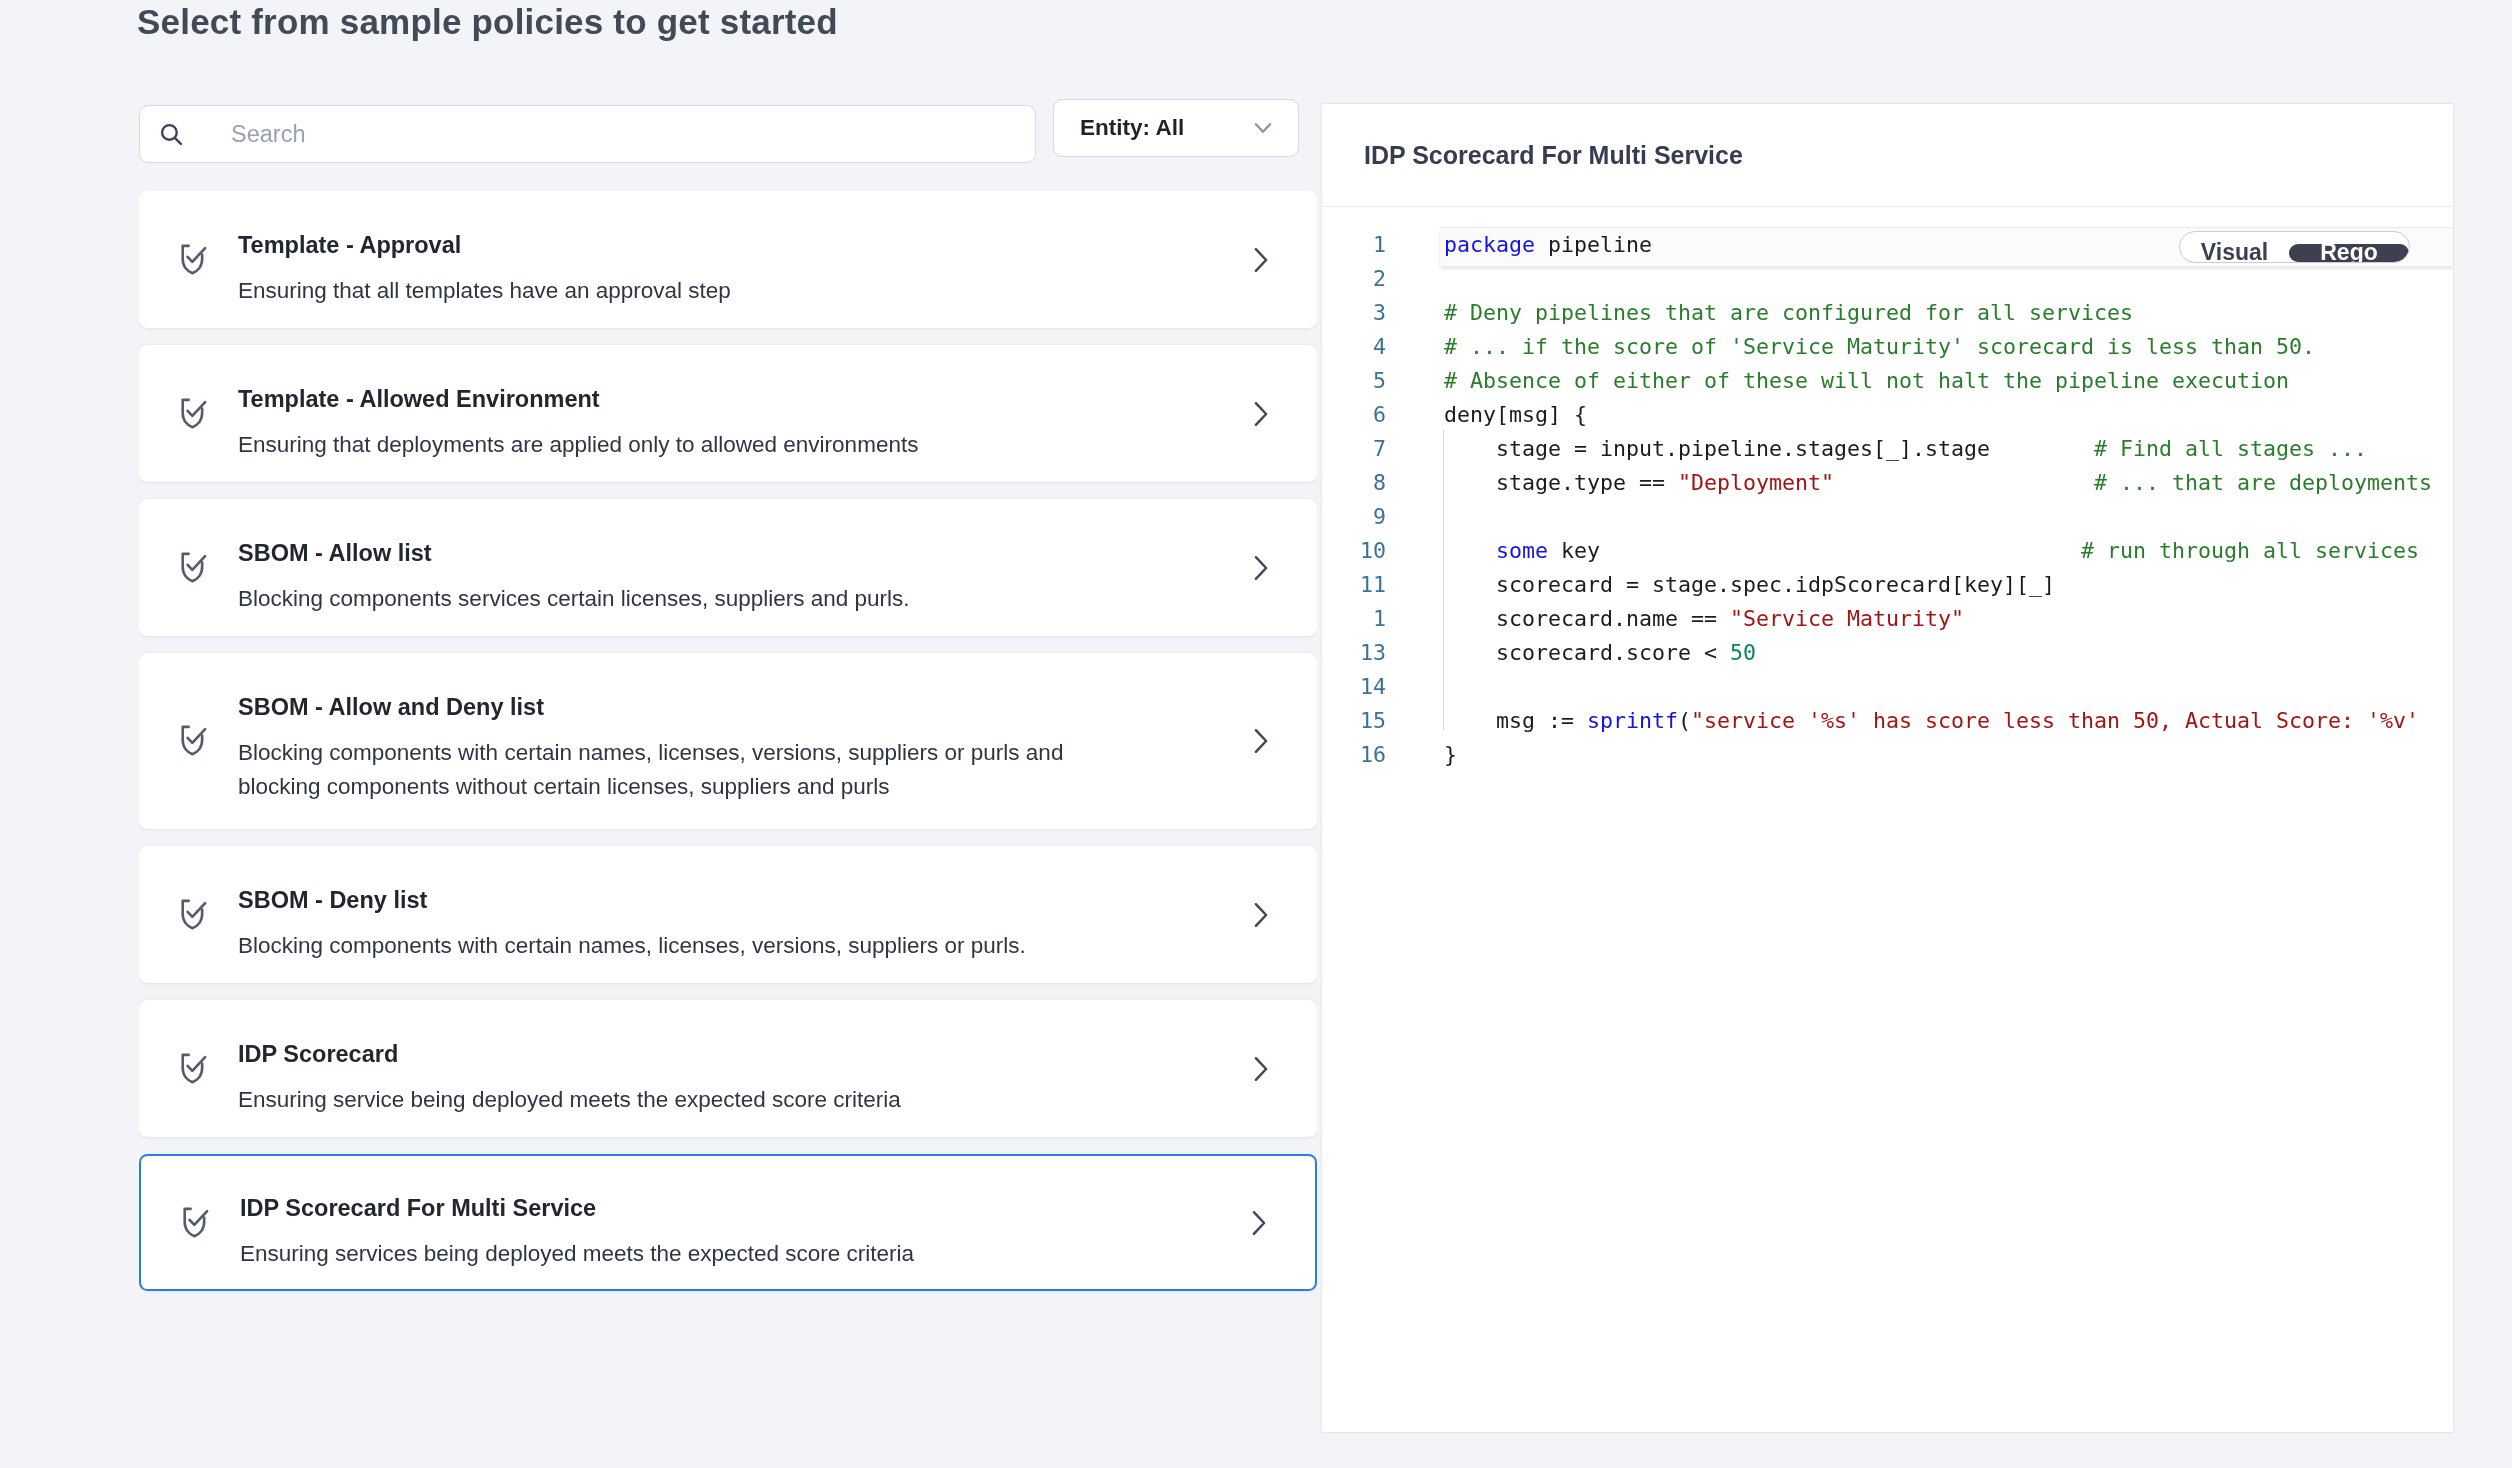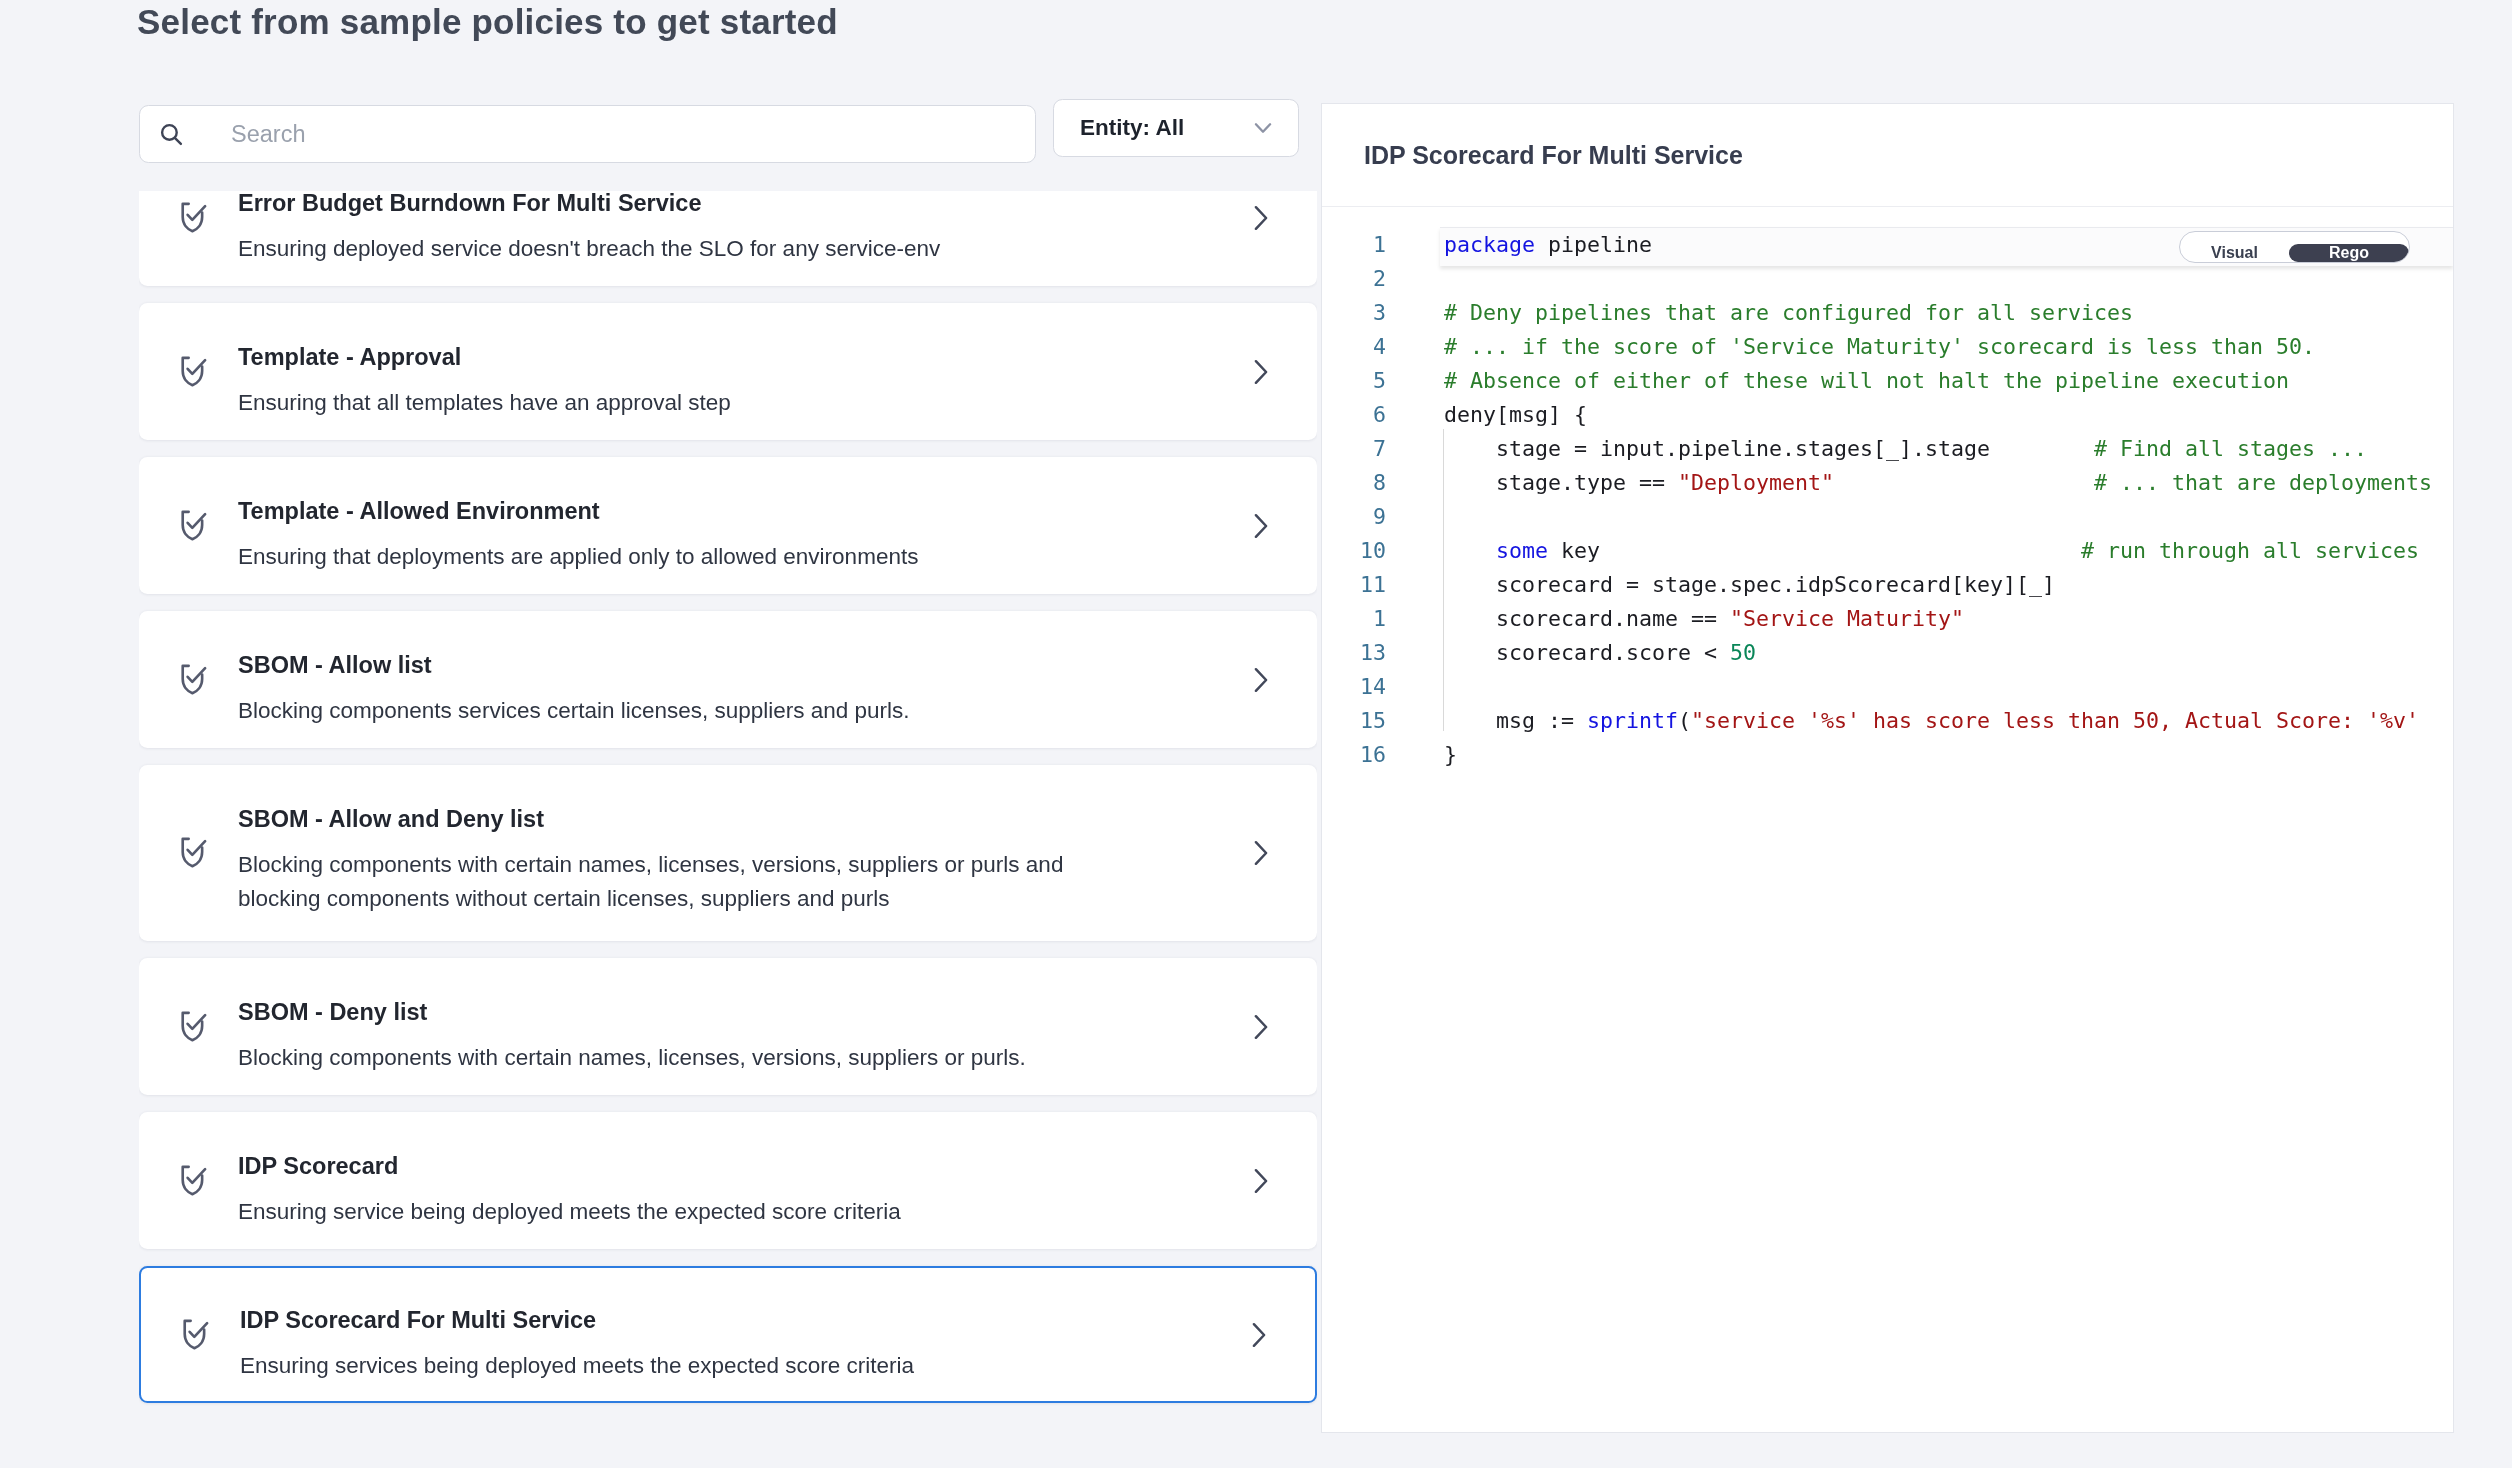--- a/index.html
+++ b/index.html
@@ -77,21 +77,21 @@
   .code-line .ln{flex:none;width:64px;text-align:right;color:var(--line-number);user-select:none}
   .code-line .lc{flex:1;margin-left:58px;color:var(--code-default);overflow:hidden}
   .tk-k{color:var(--code-keyword)} .tk-c{color:var(--code-comment)}
   .tk-s{color:var(--code-string)} .tk-n{color:var(--code-number)} .tk-p{color:var(--code-default)}
   
   .view-toggle{
     position:absolute;right:43px;top:23.5px;height:32px;display:flex;align-items:stretch;
     background:#fff;border:1.4px solid #c9cdd8;border-radius:17px;z-index:4;overflow:hidden;
   }
   .view-toggle .seg{
-    display:flex;align-items:center;justify-content:center;font-size:16px;font-weight:700;
+    display:flex;align-items:center;justify-content:center;font-size:23px;font-weight:700;
     color:#3a4050;cursor:pointer;font-family:"Liberation Sans",sans-serif;background:transparent;border:none;margin-top:12px;
   }
   .view-toggle .seg.visual{width:109px}
   .view-toggle .seg.rego{width:120px;background:var(--toggle-dark);color:#fff;border-radius:16px}
 </style>
 </head>
 <body>
 
 <h1 class="page-title">Select from sample policies to get started</h1>
 
@@ -104,33 +104,20 @@
 </div>
 
 <div class="entity-filter">
   <span class="label">Entity: All</span>
   <svg width="18" height="12.2" viewBox="0 0 14 9" fill="none" stroke="#8d93a5" stroke-width="1.8" stroke-linecap="round" stroke-linejoin="round">
     <path d="M1.5 1.5 L7 7.3 L12.5 1.5"></path>
   </svg>
 </div>
 
 <div class="policy-list">
-    <div class="card clipped">
-      <svg class="shield" width="32" height="38" viewBox="0 0 28 32" fill="none" stroke="#555a6d" stroke-width="2.3" stroke-linecap="round" stroke-linejoin="round">
-        <path d="M10.2 3.6 H5 V15.2 C5 21.8 9.2 26 13.5 27.6 C17.8 26 22 21.8 22 15.2 V11.2"></path>
-        <path d="M9.3 13.2 L13.4 17.6 L24.6 5.6"></path>
-      </svg>
-      <div class="card-text">
-        <div class="card-title">Error Budget Burndown For Multi Service</div>
-        <div class="card-desc">Ensuring deployed service doesn't breach the SLO for any service-env</div>
-      </div>
-      <svg class="chev" width="14" height="25" viewBox="0 0 12 22" fill="none" stroke="#42485a" stroke-width="2.2" stroke-linecap="round" stroke-linejoin="round">
-        <path d="M1.5 1.5 L10.5 11 L1.5 20.5"></path>
-      </svg>
-    </div>
     <div class="card">
       <svg class="shield" width="32" height="38" viewBox="0 0 28 32" fill="none" stroke="#555a6d" stroke-width="2.3" stroke-linecap="round" stroke-linejoin="round">
         <path d="M10.2 3.6 H5 V15.2 C5 21.8 9.2 26 13.5 27.6 C17.8 26 22 21.8 22 15.2 V11.2"></path>
         <path d="M9.3 13.2 L13.4 17.6 L24.6 5.6"></path>
       </svg>
       <div class="card-text">
         <div class="card-title">Template - Approval</div>
         <div class="card-desc">Ensuring that all templates have an approval step</div>
       </div>
       <svg class="chev" width="14" height="25" viewBox="0 0 12 22" fill="none" stroke="#42485a" stroke-width="2.2" stroke-linecap="round" stroke-linejoin="round">

